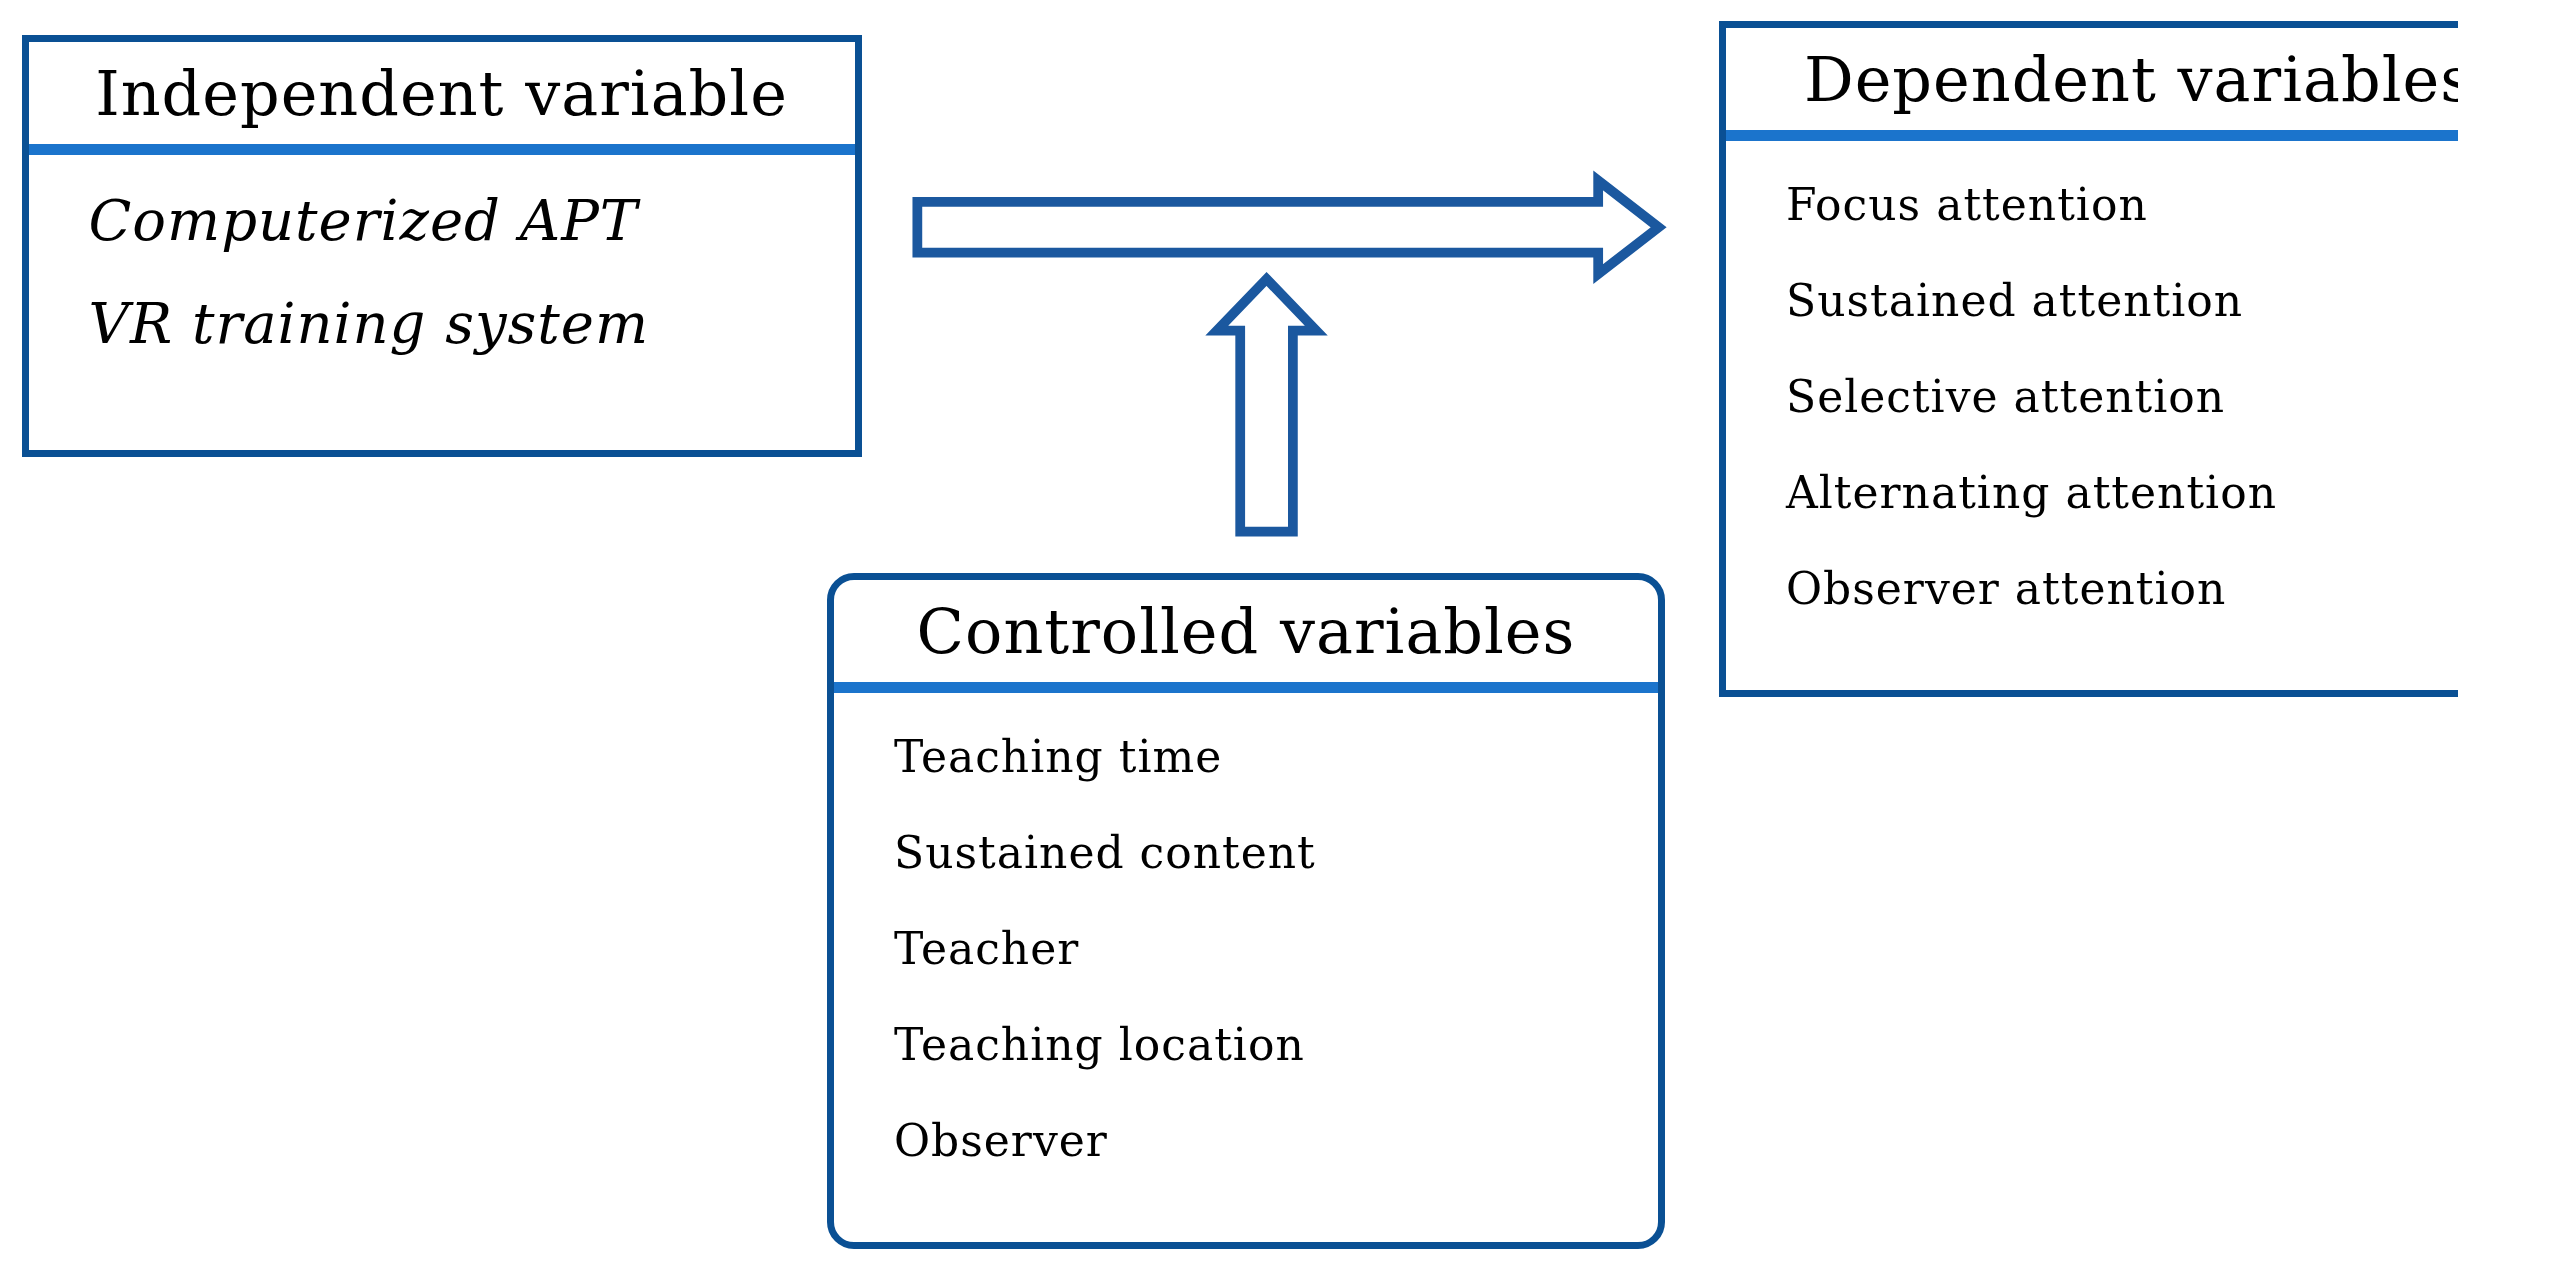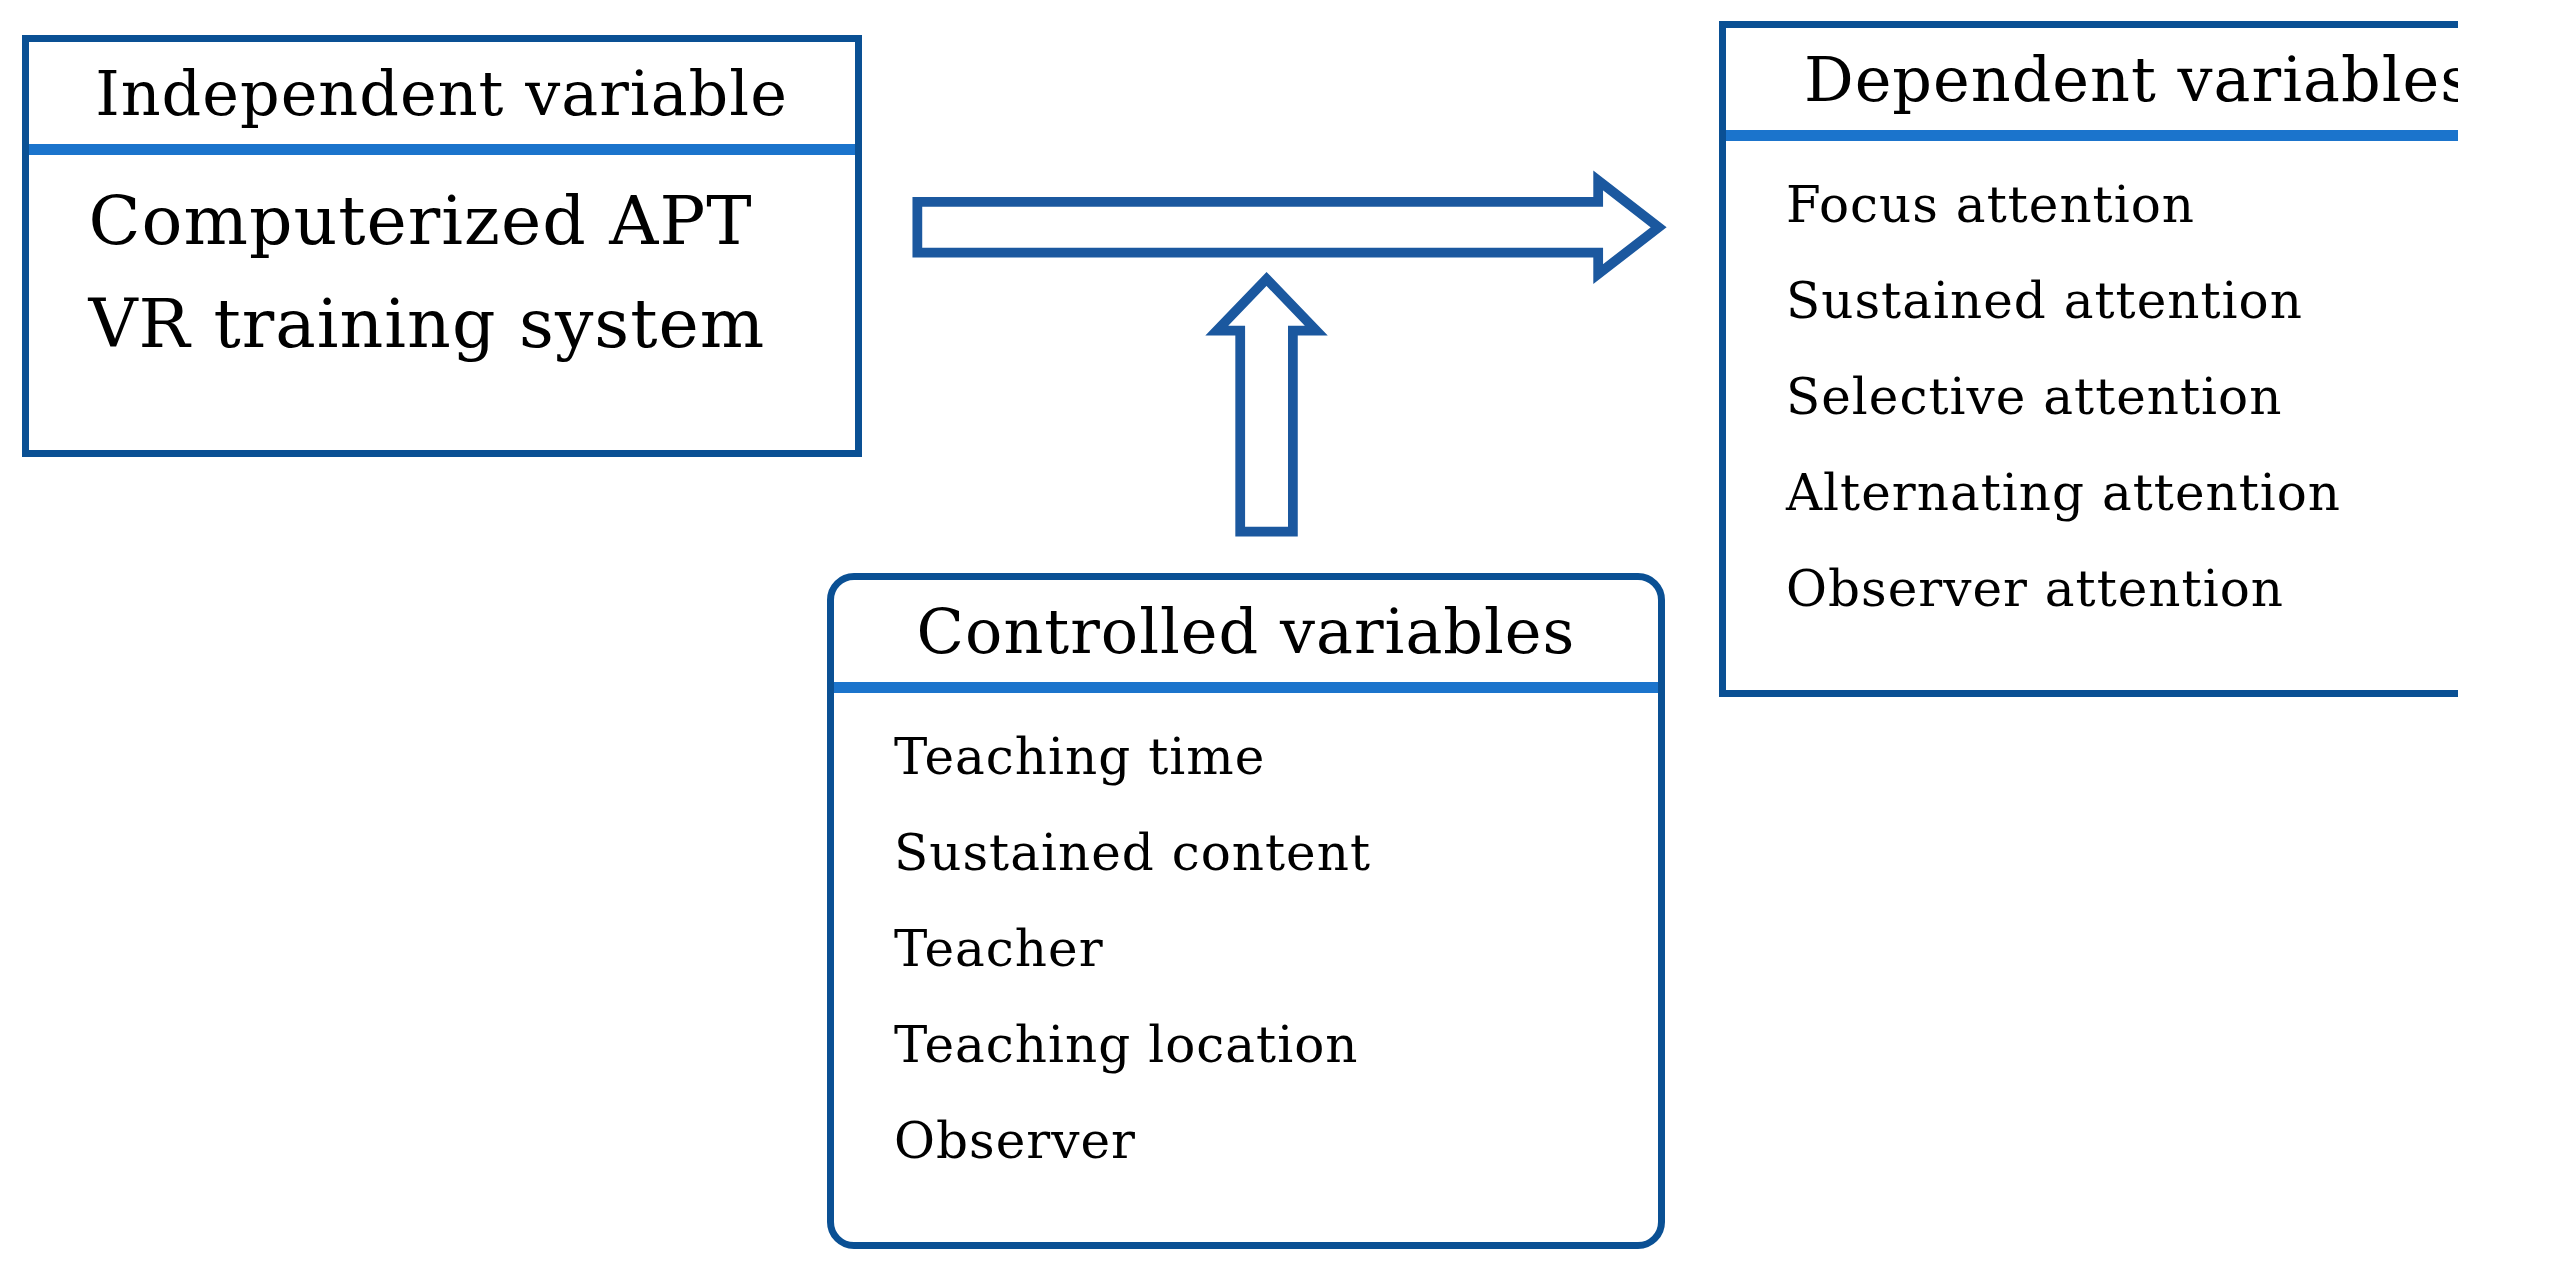--- a/index.html
+++ b/index.html
@@ -50,29 +50,30 @@
     align-items: center;
     justify-content: center;
     font-size: 62px;
     letter-spacing: 1px;
     white-space: nowrap;
   }
   .box-body {
     padding: 15.6px 19.5px 0 60px;
   }
   .box-line {
-    font-size: 50px;
+    font-size: 44px;
     line-height: 96px;
     letter-spacing: 1px;
     white-space: nowrap;
   }
   .box-independent .box-body { padding-top: 13.7px; }
   .box-independent .box-line {
-    font-size: 68px;
+    font-size: 56px;
     line-height: 103px;
+    font-style: italic;
   }
 </style>
 </head>
 <body>
 
 <div class="canvas">
 
   <svg class="arrows-layer" viewBox="0 0 2640 1301" xmlns="http://www.w3.org/2000/svg">
     <polygon class="arrow-shape" points="940,207 1638,207 1638,185 1700,233 1638,281 1638,259 940,259"></polygon>
     <polygon class="arrow-shape" points="1298,286 1349,339 1325,339 1325,545 1271,545 1271,339 1247,339"></polygon>

